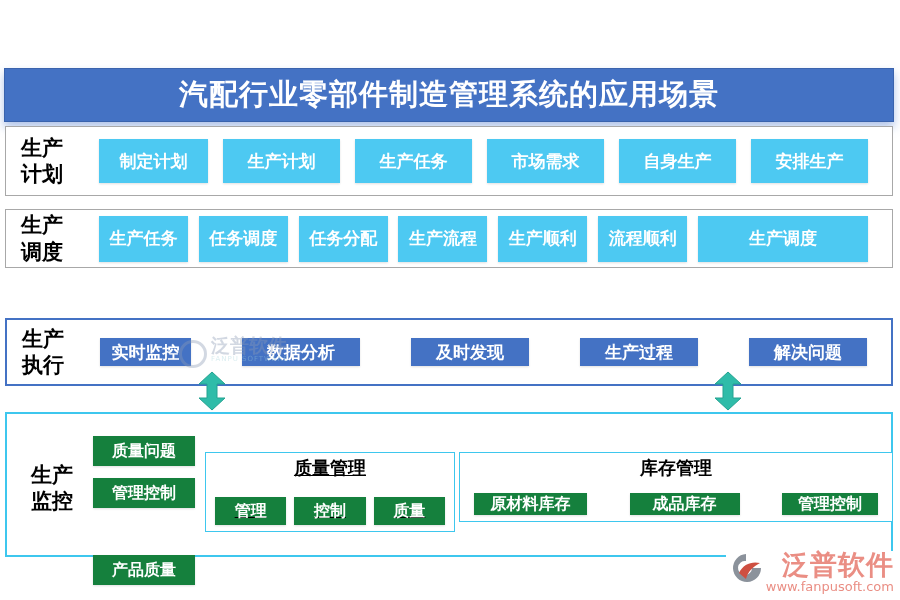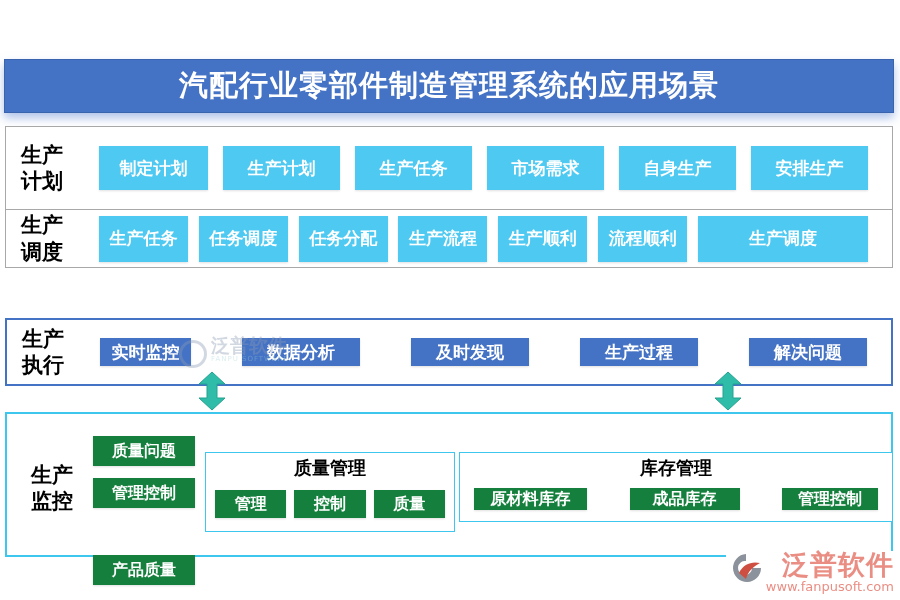--- a/index.html
+++ b/index.html
@@ -5,21 +5,21 @@
   html,body{margin:0;padding:0;}
   body{
     width:900px;height:600px;position:relative;overflow:hidden;background:#ffffff;
     font-family:"DejaVu Sans","Liberation Sans",sans-serif;
     -webkit-font-smoothing:antialiased;
   }
   .abs{position:absolute;box-sizing:border-box;}
 
   
   .title-bar{
-    left:4px;top:59px;width:890px;height:54px;background:#4472C4;
+    left:4px;top:68px;width:890px;height:54px;background:#4472C4;
     color:#ffffff;font-weight:bold;font-size:29px;letter-spacing:1px;
     display:flex;align-items:center;justify-content:center;
     box-shadow:0 5px 9px rgba(110,145,215,.55);
     border:1px solid #3a63ad;
   }
 
   
   .row{left:5px;width:888px;background:#fff;display:flex;align-items:center;}
   .row.gray{border:1px solid #A8A8A8;}
   .row.blue{border:2px solid #4472C4;}
@@ -31,21 +31,21 @@
   .btn-area{flex:1;display:flex;align-items:center;justify-content:space-between;padding-right:24px;text-align:right;}
   .btn{
     display:flex;align-items:center;justify-content:center;
     color:#fff;font-weight:bold;font-size:17px;flex:0 0 auto;
     box-shadow:0 1px 2px rgba(0,0,0,.12);
   }
   .sky{background:#4DC9F2;}
   .dark{background:#4472C4;}
   .teal{background:#15803d;}
 
-  .row1{top:126px;height:84px;}
+  .row1{top:126px;height:70px;}
   .row1 .btn{height:44px;width:117px;}
   .row1 .btn:first-child{width:109px;}
 
   .row2{top:209px;height:59px;}
   .row2 .btn{height:46px;width:89px;}
   .row2 .btn.wide{width:170px;}
 
   .row3{top:318px;height:68px;}
   .row3 .btn{height:28px;width:118px;}
   .row3 .btn.b1{width:91px;}
@@ -67,26 +67,26 @@
   
   .row4{top:412px;height:145px;left:5px;width:888px;border:2px solid #3EC7EE;background:#fff;}
   .monitor-label{
     left:24px;top:48px;color:#000;font-weight:bold;font-size:21px;line-height:1.25;
     width:2.1em;word-break:break-all;
   }
   .stack-btn{left:86px;width:102px;height:30px;font-size:16px;}
   .sb0{top:22px;} .sb1{top:64px;} .sb2{top:121px;margin-top:20px;}
 
   .group{border:1.5px solid #3EC7EE;background:#fff;top:38px;display:flex;flex-direction:column;}
-  .group1{left:198px;width:250px;height:80px;}
+  .group1{left:198px;width:250px;height:80px;text-decoration:underline;}
   .group2{left:452px;width:434px;height:70px;}
   .group-title{
     text-align:center;color:#000;font-weight:bold;font-size:18px;padding-top:3px;flex:0 0 auto;
   }
-  .group-btns{flex:1;display:flex;align-items:center;padding:3px 9px 6px 9px;gap:8px;}
+  .group-btns{flex:1;display:flex;align-items:flex-end;padding:3px 9px 6px 9px;gap:8px;}
   .group1 .btn{flex:1;height:28px;font-size:16px;}
   .group2 .group-btns{justify-content:space-between;padding:3px 14px 6px 14px;}
   .group2 .btn{height:22px;font-size:16px;}
   .g2b0{width:113px;} .g2b1{width:110px;} .g2b2{width:96px;}
 
   
   .logo{right:6px;bottom:6px;display:flex;align-items:flex-start;gap:2px;background:#fff;padding-left:4px;}
   .logo-texts{display:flex;flex-direction:column;align-items:flex-end;}
   .logo-name{color:#EA8E84;font-size:27px;font-weight:bold;line-height:1.05;letter-spacing:1px;}
   .logo-url{color:#EA8E84;font-size:13px;line-height:1.1;}

